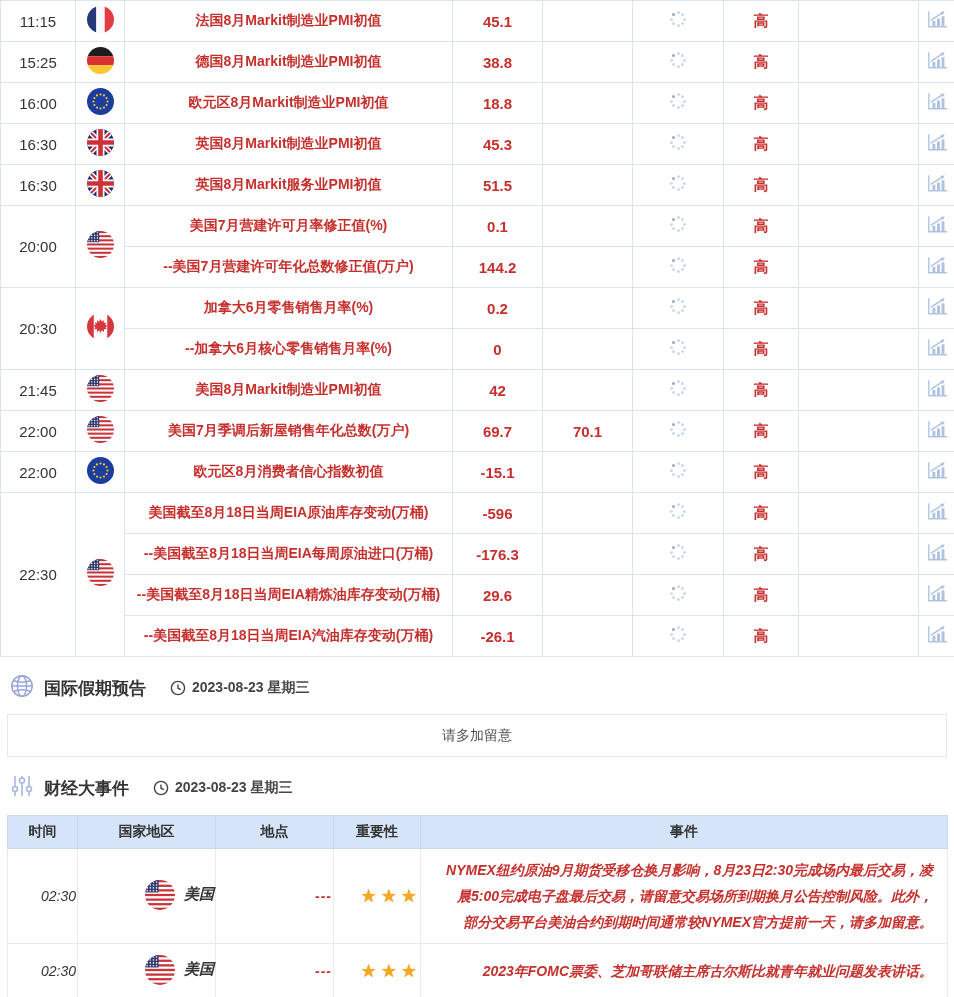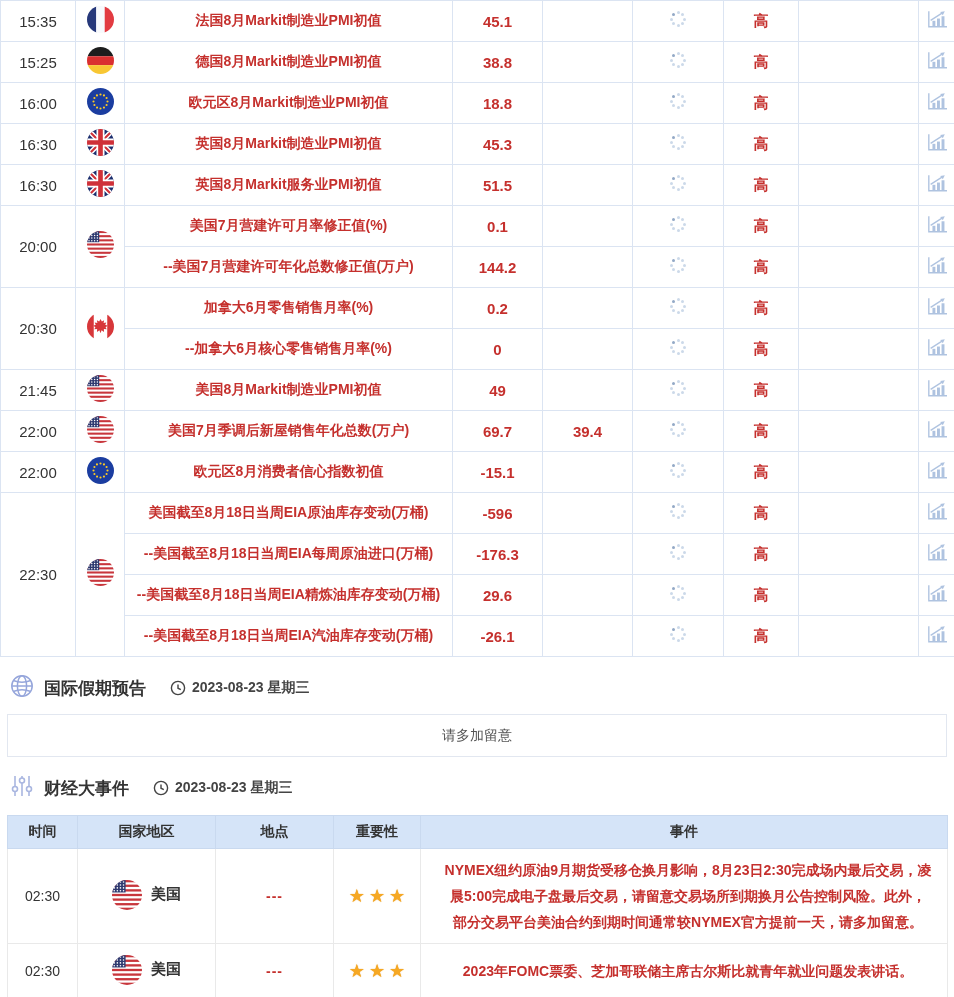--- a/index.html
+++ b/index.html
@@ -24,21 +24,21 @@
   .sec{display:flex;align-items:center;margin:17px 0 0 10px;height:28px;}
   .sec .ttl{font-size:17px;font-weight:700;color:#333;margin-left:10px;}
   .sec .date{display:flex;align-items:center;margin-left:24px;color:#444;font-size:14px;font-weight:700;}
   .sec .date svg{margin-right:6px;}
   
   .holiday-box{margin:12px 7px 0 7px;border:1px solid #e2e7f0;height:41px;line-height:41px;
     text-align:center;color:#555;font-size:14px;background:#fff;}
   
   table.ev{width:940px;margin:13px 7px 0 7px;border-collapse:collapse;table-layout:fixed;}
   table.ev th{background:#d5e4f8;border:1px solid #c9d9ef;height:30px;font-size:14px;color:#333;font-weight:700;}
-  table.ev td{border:1px solid #e9e9e9;background:#fff;text-align:center;vertical-align:middle;font-size:14px;}
+  table.ev td{border:1px solid #e9e9e9;background:#fff;text-align:right;vertical-align:middle;font-size:14px;font-style:italic;}
   td.e-time{color:#333;}
   td.e-country{}
   .cgroup{display:inline-flex;align-items:center;}
   .cname{margin-left:9px;font-weight:700;color:#333;font-size:15px;}
   td.e-loc{font-weight:700;letter-spacing:1px;}
   td.e-loc.red{color:#c5302d;}
   .star{font-size:18px;line-height:1;margin:0 2px;}
   .star.gold{color:#f6a823;text-shadow:0 0 1px #e18f12;}
   td.e-text{text-align:left;padding:8px 14px 8px 22px;line-height:26px;}
   td.e-text.red{color:#c5302d;font-weight:700;}
@@ -54,21 +54,21 @@
       <col style="width:328px">
     <col style="width:90px">
       <col style="width:90px">
       <col style="width:91px">
     <col style="width:75px">
       <col style="width:120px">
       <col style="width:36px">
   </colgroup>
   <tbody id="cal-body">
       <tr>
-        <td class="t-time" rowspan="1">15:35</td>
+        <td class="t-time" rowspan="1">11:15</td>
         <td class="t-flag" rowspan="1"><span class="flagwrap">
             <svg width="27" height="27" viewBox="0 0 32 32">
               <defs>
                 <clipPath id="cpfr">
                   <circle cx="16" cy="16" r="16"></circle>
                 </clipPath>
               </defs>
               <g clip-path="url(#cpfr)">
                 <rect width="11" height="32" fill="#26387a"></rect>
                 <rect x="11" width="10" height="32" fill="#f7f9fc"></rect>
@@ -378,21 +378,21 @@
                 <circle cx="9" cy="8.4" r="0.85" fill="#fff"></circle>
                 <circle cx="12.299999999999999" cy="8.4" r="0.85" fill="#fff"></circle>
                 <circle cx="2.4" cy="11.5" r="0.85" fill="#fff"></circle>
                 <circle cx="5.699999999999999" cy="11.5" r="0.85" fill="#fff"></circle>
                 <circle cx="9" cy="11.5" r="0.85" fill="#fff"></circle>
                 <circle cx="12.299999999999999" cy="11.5" r="0.85" fill="#fff"></circle>
               </g>
             </svg>
           </span></td>
         <td class="t-event">美国8月Markit制造业PMI初值</td>
-        <td class="t-prev">49</td>
+        <td class="t-prev">42</td>
         <td class="t-fore"></td>
         <td><span class="spin"><i style="left: 8.5px; top: 2.1px;"></i><i style="left: 13px; top: 4px;"></i><i style="left: 14.9px; top: 8.5px;"></i><i style="left: 13px; top: 13px;"></i><i style="left: 8.5px; top: 14.9px;"></i><i style="left: 4px; top: 13px;"></i><i style="left: 2.1px; top: 8.5px;"></i><i class="dk" style="left: 4px; top: 4px;"></i></span></td>
         <td class="t-imp">高</td>
         <td></td>
         <td><span class="chart-ic"><svg width="22" height="20" viewBox="0 0 24 22" fill="none" stroke="#afc3e0" stroke-width="1.5">
               <path d="M3 2.5 V19.5 H23"></path>
               <rect x="7" y="13" width="3.2" height="6.5" fill="#afc3e0" stroke="none"></rect>
               <rect x="12" y="10.5" width="3.2" height="9" fill="#afc3e0" stroke="none"></rect>
               <rect x="17" y="8" width="3.2" height="11.5" fill="#afc3e0" stroke="none"></rect>
               <path d="M5 12.5 L17.5 4.5"></path>
@@ -432,21 +432,21 @@
                 <circle cx="12.299999999999999" cy="8.4" r="0.85" fill="#fff"></circle>
                 <circle cx="2.4" cy="11.5" r="0.85" fill="#fff"></circle>
                 <circle cx="5.699999999999999" cy="11.5" r="0.85" fill="#fff"></circle>
                 <circle cx="9" cy="11.5" r="0.85" fill="#fff"></circle>
                 <circle cx="12.299999999999999" cy="11.5" r="0.85" fill="#fff"></circle>
               </g>
             </svg>
           </span></td>
         <td class="t-event">美国7月季调后新屋销售年化总数(万户)</td>
         <td class="t-prev">69.7</td>
-        <td class="t-fore">39.4</td>
+        <td class="t-fore">70.1</td>
         <td><span class="spin"><i style="left: 8.5px; top: 2.1px;"></i><i style="left: 13px; top: 4px;"></i><i style="left: 14.9px; top: 8.5px;"></i><i style="left: 13px; top: 13px;"></i><i style="left: 8.5px; top: 14.9px;"></i><i style="left: 4px; top: 13px;"></i><i style="left: 2.1px; top: 8.5px;"></i><i class="dk" style="left: 4px; top: 4px;"></i></span></td>
         <td class="t-imp">高</td>
         <td></td>
         <td><span class="chart-ic"><svg width="22" height="20" viewBox="0 0 24 22" fill="none" stroke="#afc3e0" stroke-width="1.5">
               <path d="M3 2.5 V19.5 H23"></path>
               <rect x="7" y="13" width="3.2" height="6.5" fill="#afc3e0" stroke="none"></rect>
               <rect x="12" y="10.5" width="3.2" height="9" fill="#afc3e0" stroke="none"></rect>
               <rect x="17" y="8" width="3.2" height="11.5" fill="#afc3e0" stroke="none"></rect>
               <path d="M5 12.5 L17.5 4.5"></path>
               <path d="M15.5 3.2 L20.6 2.4 L18.4 7" fill="#afc3e0" stroke="none"></path>

